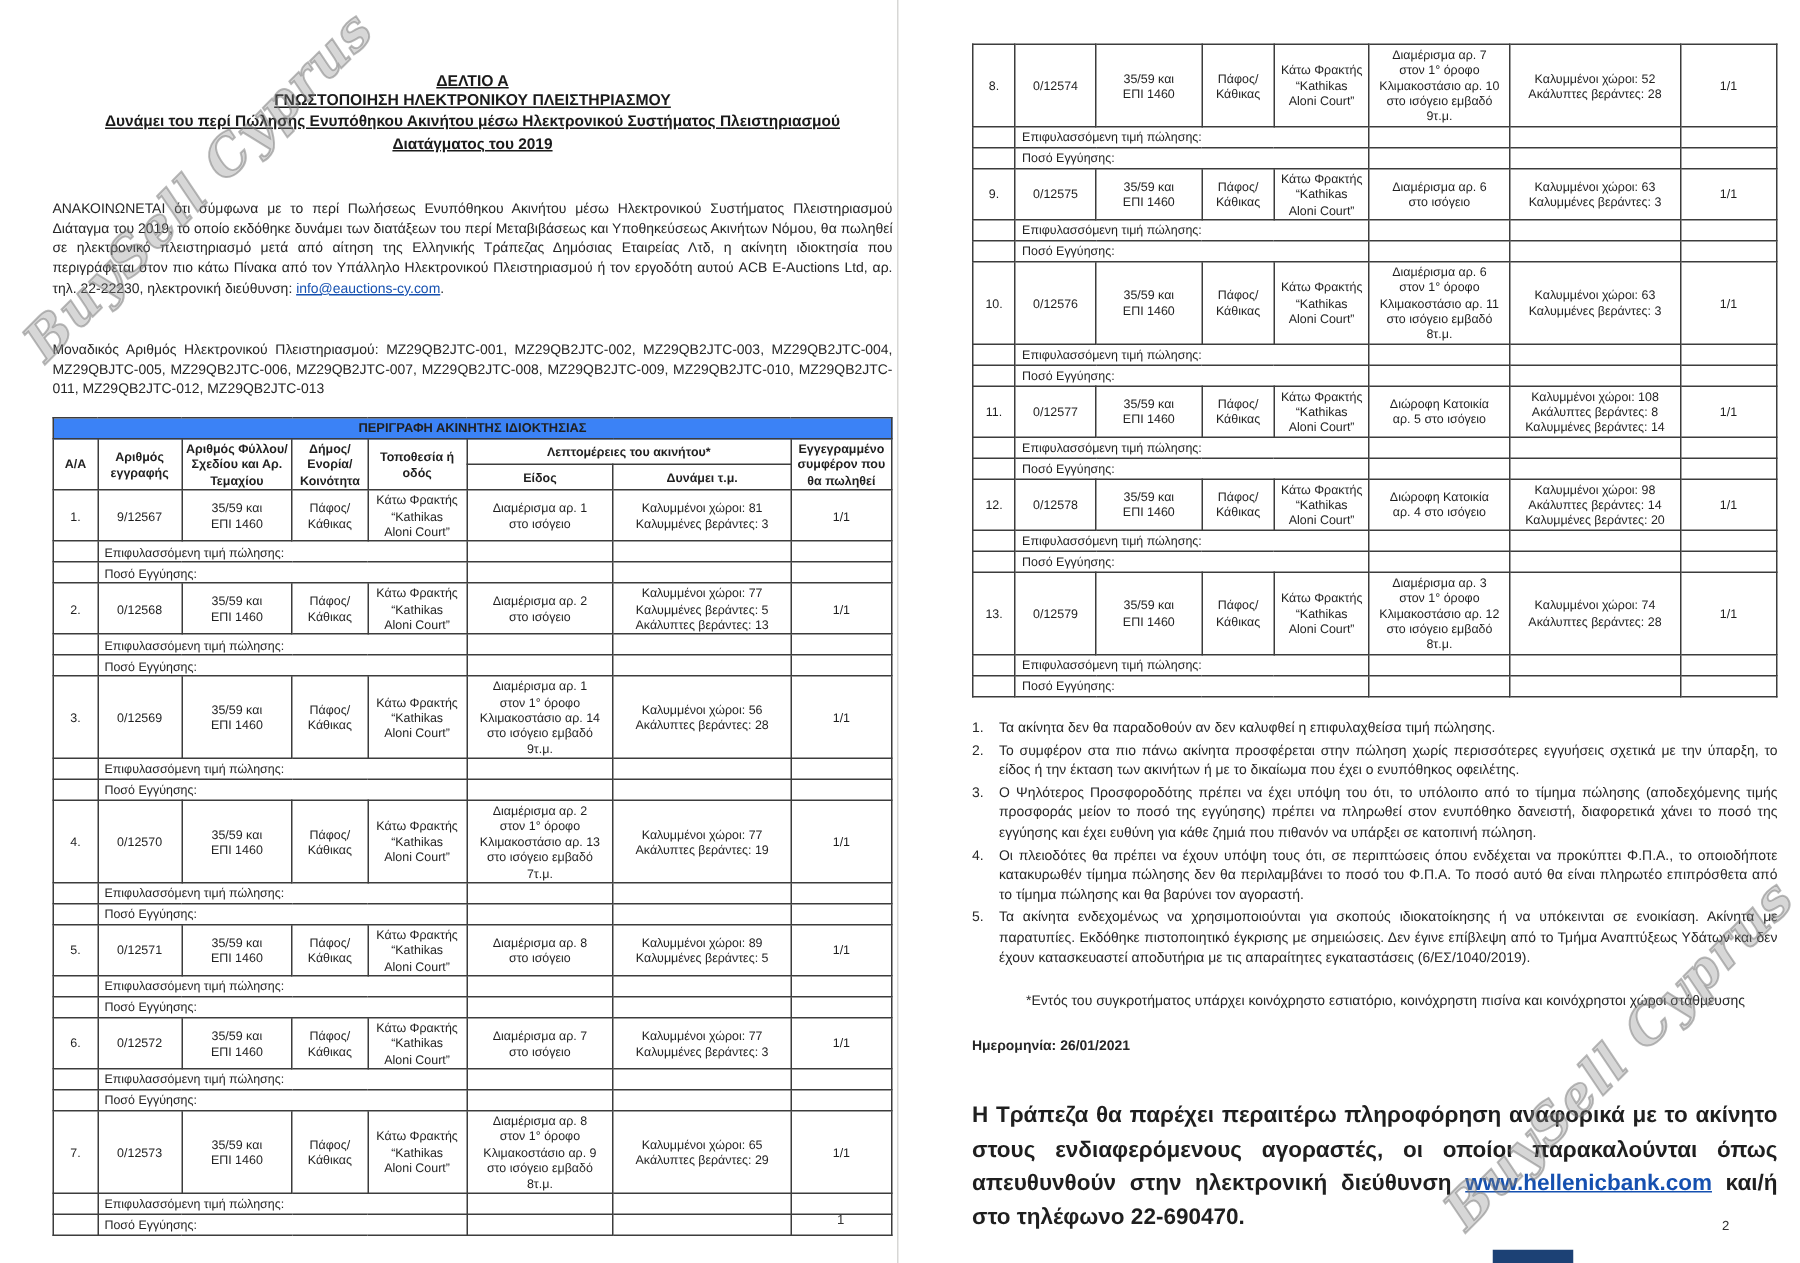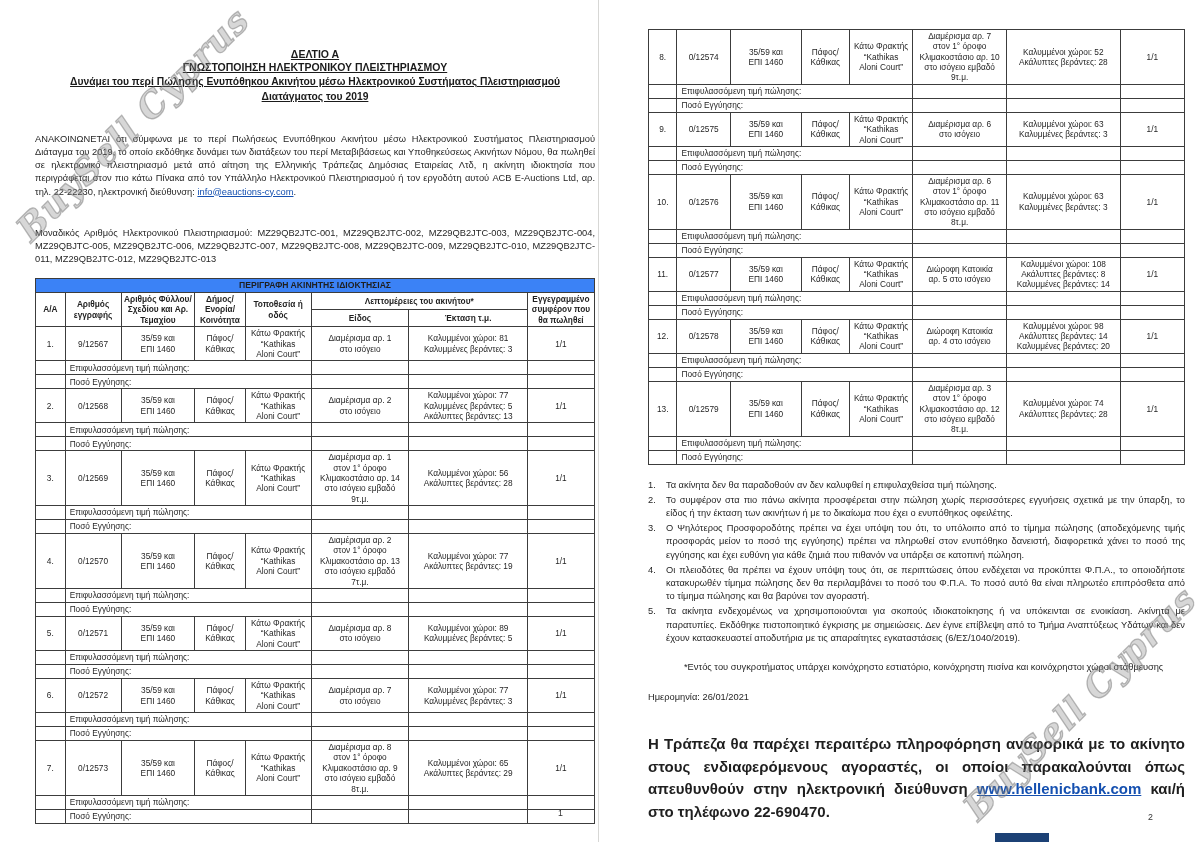--- a/index.html
+++ b/index.html
@@ -29,21 +29,21 @@
   .doc-table .caption{font-size:8.6px;background:#3b82f6;}
   .sub-row td{height:11px;}
   .sub-label{text-align:left !important;font-weight:normal;padding-left:4px !important;}
 
   .notes{margin-top:14px;}
   .note-row{display:flex;font-size:9.3px;line-height:1.42;color:#262626;margin-bottom:2px;}
   .note-num{width:11px;flex:none;font-weight:normal;}
   .note-text{flex:1;text-align:justify;padding-left:7px;}
 
   .footnote{font-size:9.3px;line-height:1.42;margin-top:16px;color:#262626;margin-left:36px;}
-  .date-line{font-size:9.3px;margin-top:18px;color:#262626;}
+  .date-line{font-size:9.3px;margin-top:18px;color:#262626;font-weight:bold;}
   .bank-para{font-size:15px;line-height:1.5;text-align:justify;margin-top:31px;font-weight:bold;color:#1f1f1f;}
 
   .logo-block{margin-top:10px;width:210px;margin-left:auto;margin-right:8px;text-align:center;}
   .logo-mark{display:block;margin:0 auto 4px 28px;}
   .logo-text{font-size:16.5px;font-weight:bold;letter-spacing:2.5px;color:#4c1d95;font-family:"Liberation Serif", serif;white-space:nowrap;}
 
   .page-num{position:absolute;font-size:8.8px;color:#333;}
   #pn1{left:558px;top:808px;}
   #pn2{left:1148px;top:812px;}
 
@@ -93,21 +93,21 @@
         <th rowspan="2">Α/Α</th>
         <th rowspan="2">Αριθμός εγγραφής</th>
         <th rowspan="2">Αριθμός Φύλλου/ Σχεδίου και Αρ. Τεμαχίου</th>
         <th rowspan="2">Δήμος/ Ενορία/ Κοινότητα</th>
         <th rowspan="2">Τοποθεσία ή οδός</th>
         <th colspan="2">Λεπτομέρειες του ακινήτου*</th>
         <th rowspan="2">Εγγεγραμμένο συμφέρον που θα πωληθεί</th>
       </tr>
       <tr>
         <th>Είδος</th>
-        <th>Έκταση τ.μ.</th>
+        <th>Δυνάμει τ.μ.</th>
       </tr>
     </thead>
     <tbody id="tbody-p1">
         <tr class="prop-row">
           <td>1.</td>
           <td>9/12567</td>
           <td>35/59 και
 ΕΠΙ 1460</td>
           <td>Πάφος/
 Κάθικας</td>

